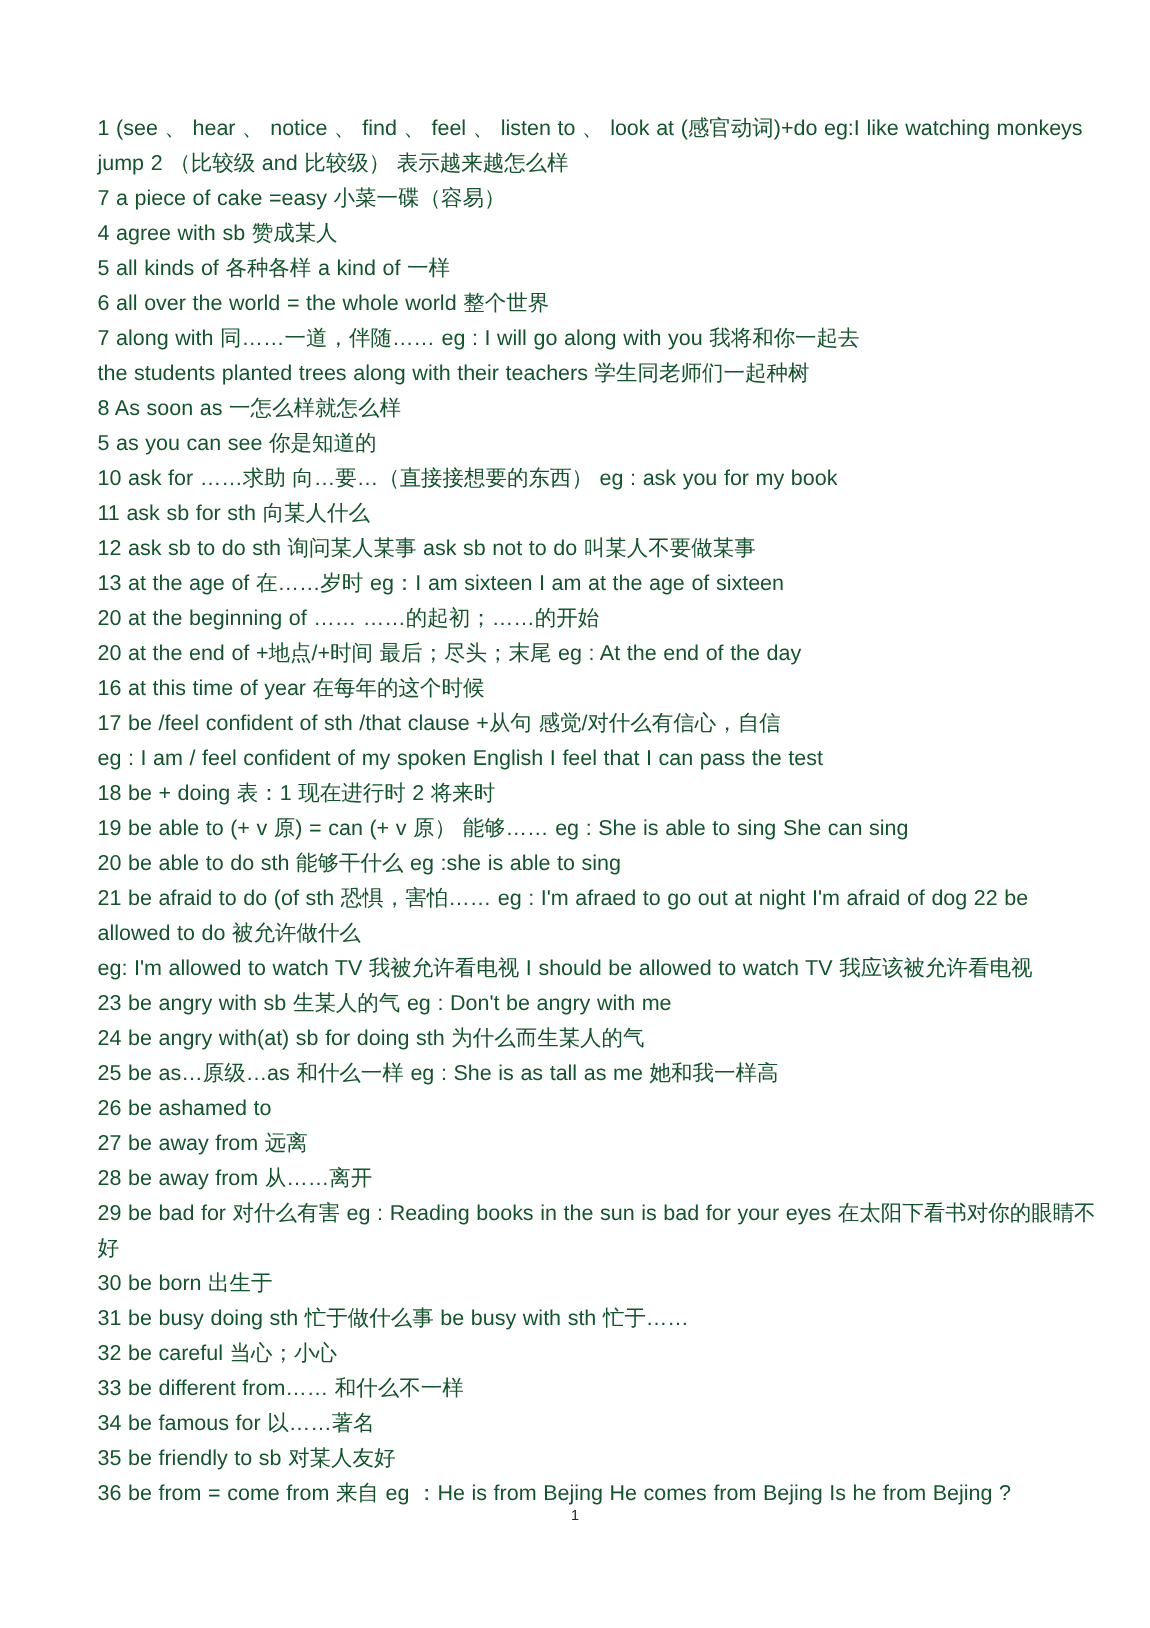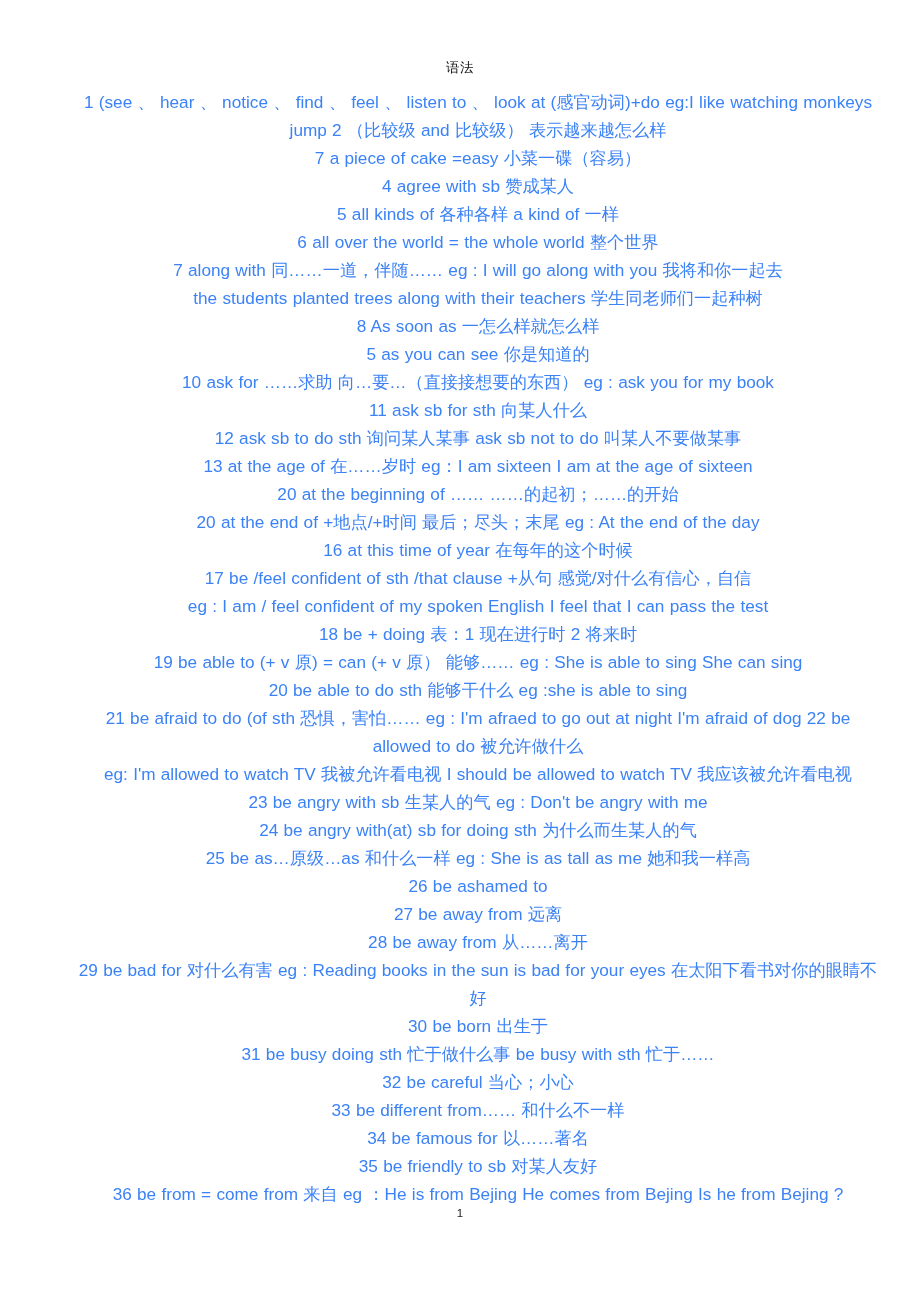--- a/index.html
+++ b/index.html
@@ -35,43 +35,42 @@
   }
   .body-block {
     position: absolute;
     left: 56px;
     top: 88px;
     width: 822px;
   }
   .entry {
     font-size: 17.2px;
     line-height: 28px;
-    color: #3b82f6;
-    text-align: center;
+    color: #14532d;
+    text-align: left;
     white-space: normal;
     word-spacing: 0.5px;
     margin-left: 22px;
   }
   .footer {
     position: absolute;
     left: 0;
     top: 1206px;
     width: 920px;
     text-align: center;
     font-size: 11.5px;
     line-height: 14px;
     color: #222;
   }
 </style>
 </head>
 <body>
 
 <div class="page">
 
-  <div class="header">语法</div>
 
   <div class="body-block">
     <div class="entry">1 (see 、 hear 、 notice 、 find 、 feel 、 listen to 、  look at (感官动词)+do eg:I like watching monkeys jump 2 （比较级 and 比较级） 表示越来越怎么样</div>
     <div class="entry">7 a piece of cake =easy 小菜一碟（容易）</div>
     <div class="entry">4 agree with sb 赞成某人</div>
     <div class="entry">5 all kinds of 各种各样 a kind of 一样</div>
     <div class="entry">6 all over the world = the whole world 整个世界</div>
     <div class="entry">7 along with 同……一道，伴随…… eg : I will go along with you 我将和你一起去</div>
     <div class="entry">the students planted trees along with their teachers 学生同老师们一起种树</div>
     <div class="entry">8 As soon as 一怎么样就怎么样</div>

